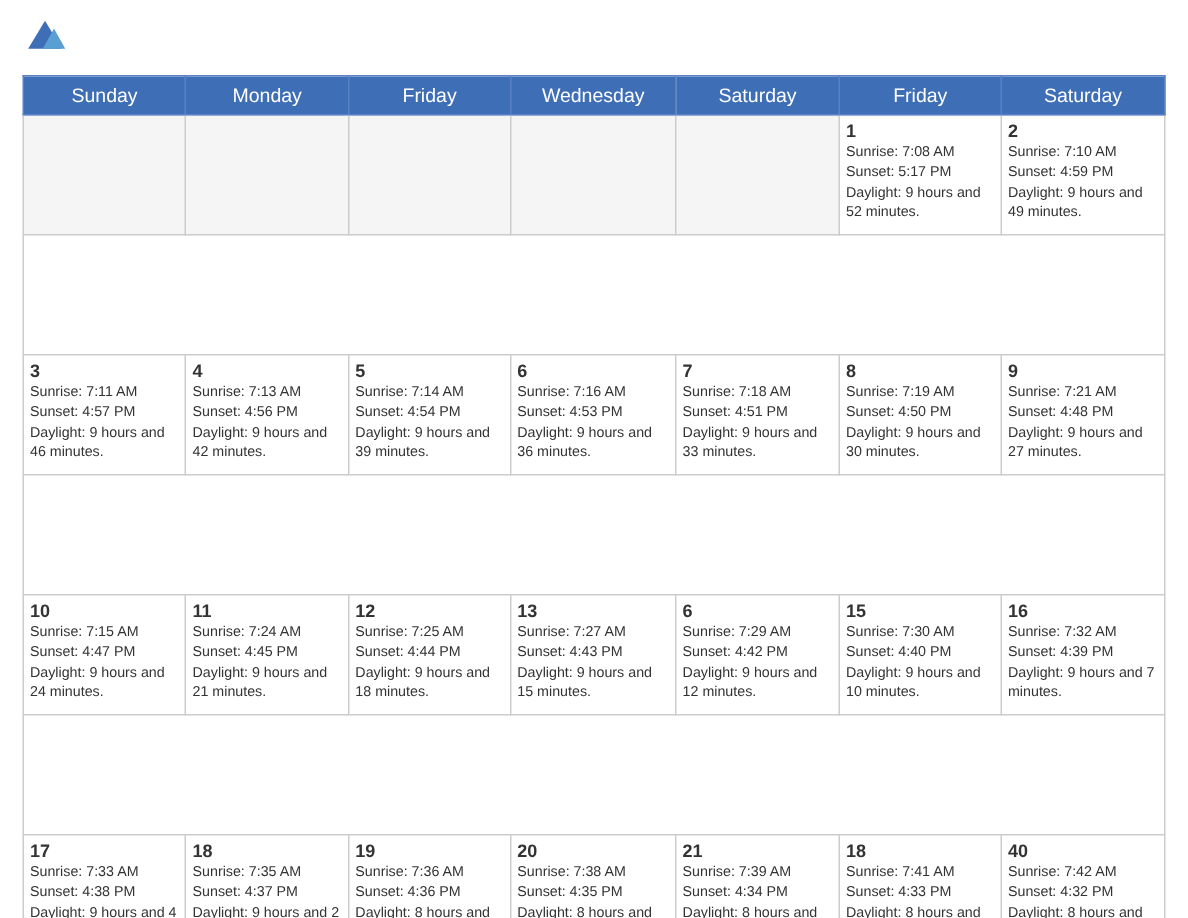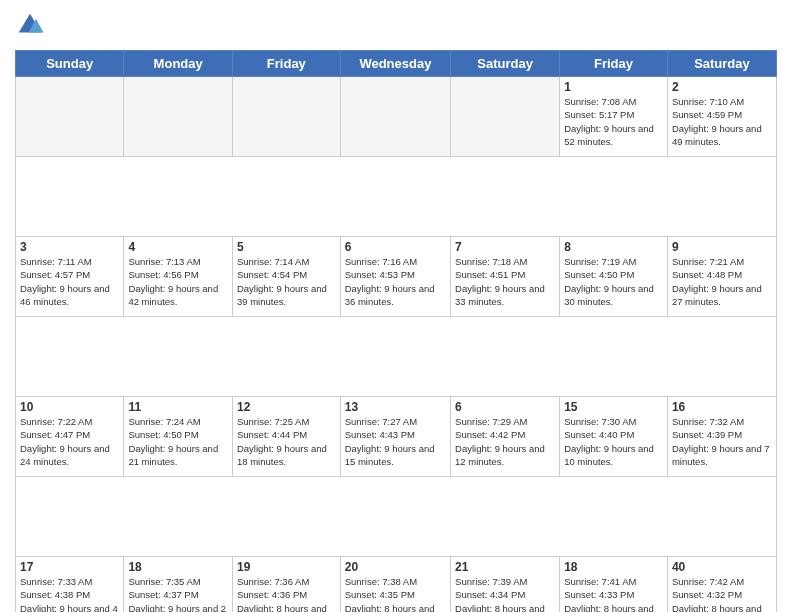--- a/index.html
+++ b/index.html
@@ -20,21 +20,21 @@
     .subtitle { font-size: 14px; color: #555; }
     
     .calendar { width: 100%; border-collapse: collapse; }
     
     .calendar thead tr th {
       background-color: #3e6eb5;
       color: white;
       text-align: center;
       padding: 5px 3px;
       font-size: 13px;
-      font-weight: bold;
+      font-weight: normal;
       border: 1px solid #5a80c5;
     }
     
     .calendar tbody tr td {
       border: 1px solid #ccc;
       vertical-align: top;
       padding: 3px 4px;
       font-size: 9.5px;
       width: 113px;
       height: 80px;
@@ -165,28 +165,28 @@
 Sunset: 4:48 PM
 Daylight: 9 hours and 27 minutes.</div>
           </td>
         </tr>
         <tr class="row-separator">
           <td colspan="7"></td>
         </tr>
         <tr>
           <td>
             <span class="day-num">10</span>
-            <div class="day-info">Sunrise: 7:22 AM
+            <div class="day-info">Sunrise: 7:15 AM
 Sunset: 4:47 PM
 Daylight: 9 hours and 24 minutes.</div>
           </td>
           <td>
             <span class="day-num">11</span>
             <div class="day-info">Sunrise: 7:24 AM
-Sunset: 4:50 PM
+Sunset: 4:45 PM
 Daylight: 9 hours and 21 minutes.</div>
           </td>
           <td>
             <span class="day-num">12</span>
             <div class="day-info">Sunrise: 7:25 AM
 Sunset: 4:44 PM
 Daylight: 9 hours and 18 minutes.</div>
           </td>
           <td>
             <span class="day-num">13</span>

